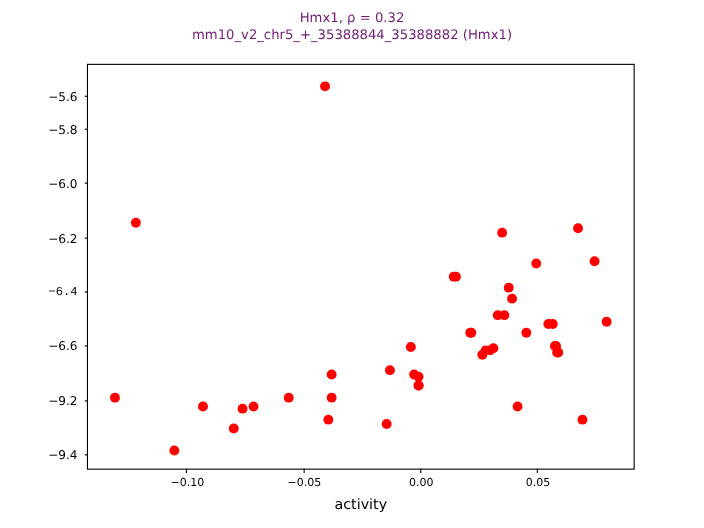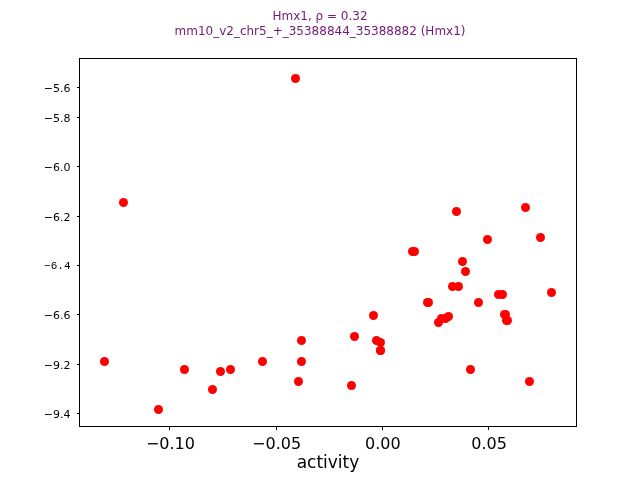--- a/index.html
+++ b/index.html
@@ -87,32 +87,32 @@
     height: 3.5px;
     width: 0;
     border-left: 1px solid #000000;
   }
   .xtick-label {
     position: absolute;
     top: 100%;
     left: 50%;
     transform: translateX(-50%);
     margin-top: 4px;
-    font-size: 16px;
+    font-size: 10px;
     color: #000000;
     white-space: nowrap;
   }
   
   #xlabel {
     position: absolute;
     left: 79px;
     top: 452px;
     width: 498px;
     text-align: center;
-    font-size: 17px;
+    font-size: 13px;
     color: #000000;
   }
 </style>
 </head>
 <body>
 
 <div id="figure">
 
   <div class="title-block">
     <span class="title-line">Hmx1, ρ = 0.32</span>

